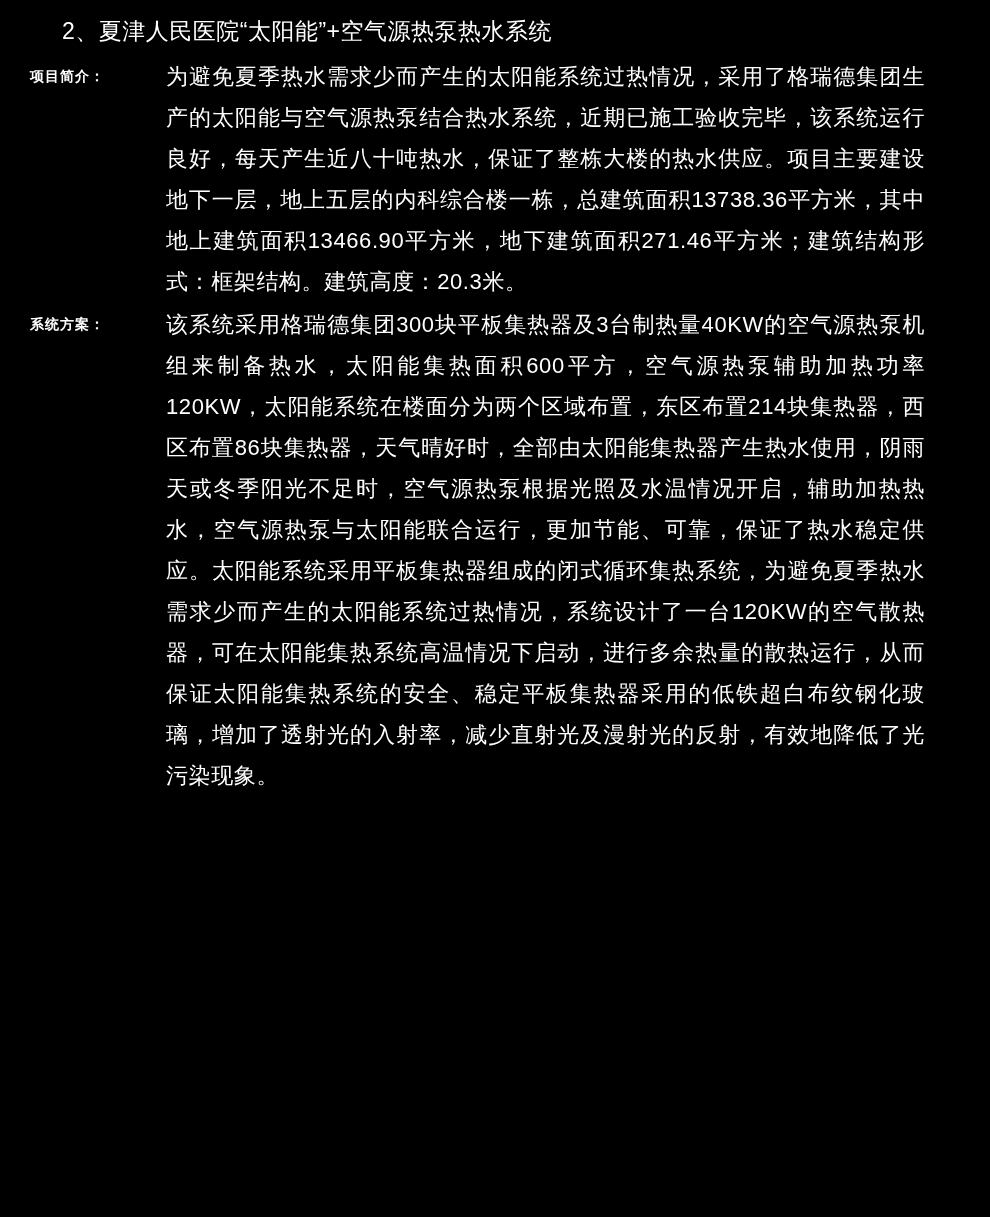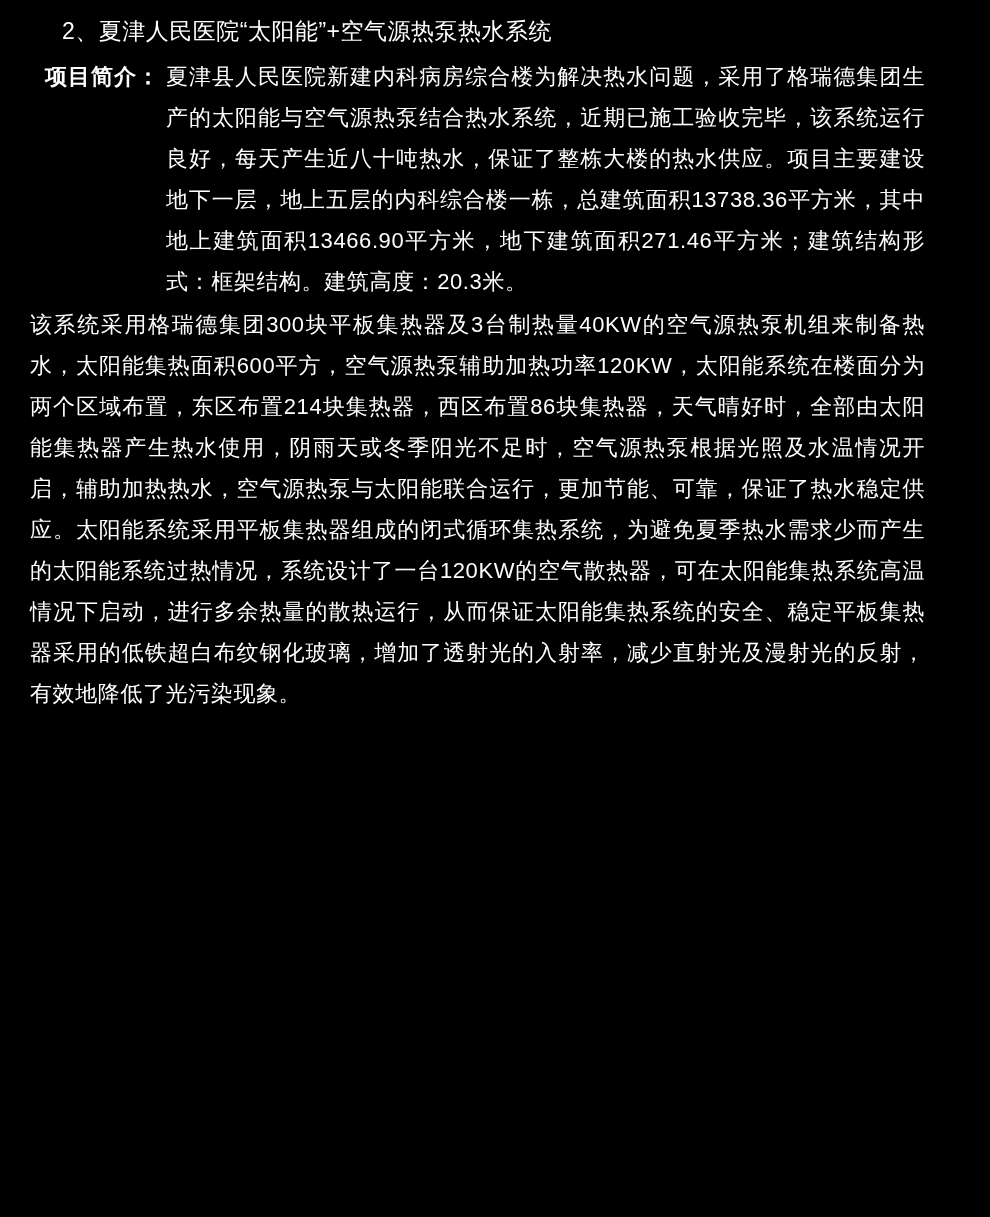--- a/index.html
+++ b/index.html
@@ -29,23 +29,23 @@
     white-space: nowrap;
   }
   .section {
     display: flex;
     align-items: flex-start;
     margin-bottom: 2px;
   }
   .label {
     flex: 0 0 auto;
     width: 136px;
-    text-align: right;
+    text-align: left;
     font-weight: bold;
-    font-size: 22px;
+    font-size: 14px;
     line-height: 41px;
     letter-spacing: 1px;
     padding-right: 6px;
     box-sizing: border-box;
     white-space: nowrap;
   }
   .body-col {
     flex: 1 1 auto;
     min-width: 0;
   }
@@ -64,23 +64,24 @@
 </head>
 <body>
 
 <div class="page">
 
   <div class="doc-title">2、夏津人民医院“太阳能”+空气源热泵热水系统</div>
 
   <div class="section">
     <div class="label">项目简介：</div>
     <div class="body-col">
-      <p class="para">夏津县人民医院新建内科病房综合楼为解决热水问题，采用了格瑞德集团生产的太阳能与空气源热泵结合热水系统，近期已施工验收完毕，该系统运行良好，每天产生近八十吨热水，保证了整栋大楼的热水供应。项目主要建设地下一层，地上五层的内科综合楼一栋，总建筑面积13738.36平方米，其中地上建筑面积13466.90平方米，地下建筑面积271.46平方米；建筑结构形式：框架结构。建筑高度：20.3米。</p>
+      <p class="para">为避免夏季热水需求少而产生的太阳能系统过热情况，采用了格瑞德集团生产的太阳能与空气源热泵结合热水系统，近期已施工验收完毕，该系统运行良好，每天产生近八十吨热水，保证了整栋大楼的热水供应。项目主要建设地下一层，地上五层的内科综合楼一栋，总建筑面积13738.36平方米，其中地上建筑面积13466.90平方米，地下建筑面积271.46平方米；建筑结构形式：框架结构。建筑高度：20.3米。</p>
     </div>
   </div>
 
   <div class="section">
+    <div class="label">系统方案：</div>
     <div class="body-col">
       <p class="para">该系统采用格瑞德集团300块平板集热器及3台制热量40KW的空气源热泵机组来制备热水，太阳能集热面积600平方，空气源热泵辅助加热功率120KW，太阳能系统在楼面分为两个区域布置，东区布置214块集热器，西区布置86块集热器，天气晴好时，全部由太阳能集热器产生热水使用，阴雨天或冬季阳光不足时，空气源热泵根据光照及水温情况开启，辅助加热热水，空气源热泵与太阳能联合运行，更加节能、可靠，保证了热水稳定供应。太阳能系统采用平板集热器组成的闭式循环集热系统，为避免夏季热水需求少而产生的太阳能系统过热情况，系统设计了一台120KW的空气散热器，可在太阳能集热系统高温情况下启动，进行多余热量的散热运行，从而保证太阳能集热系统的安全、稳定平板集热器采用的低铁超白布纹钢化玻璃，增加了透射光的入射率，减少直射光及漫射光的反射，有效地降低了光污染现象。</p>
     </div>
   </div>
 
 </div>
 
 </body></html>

